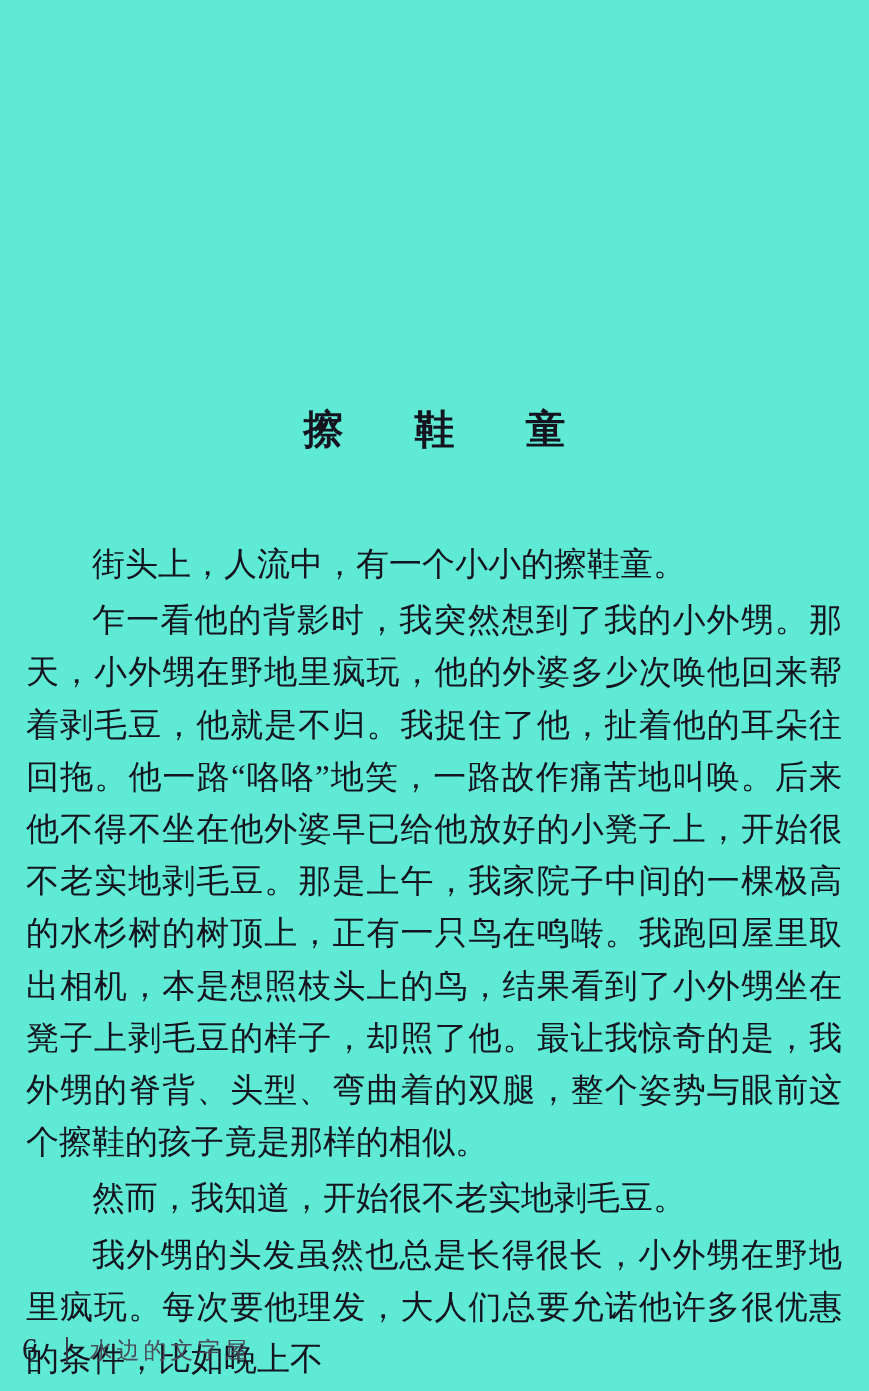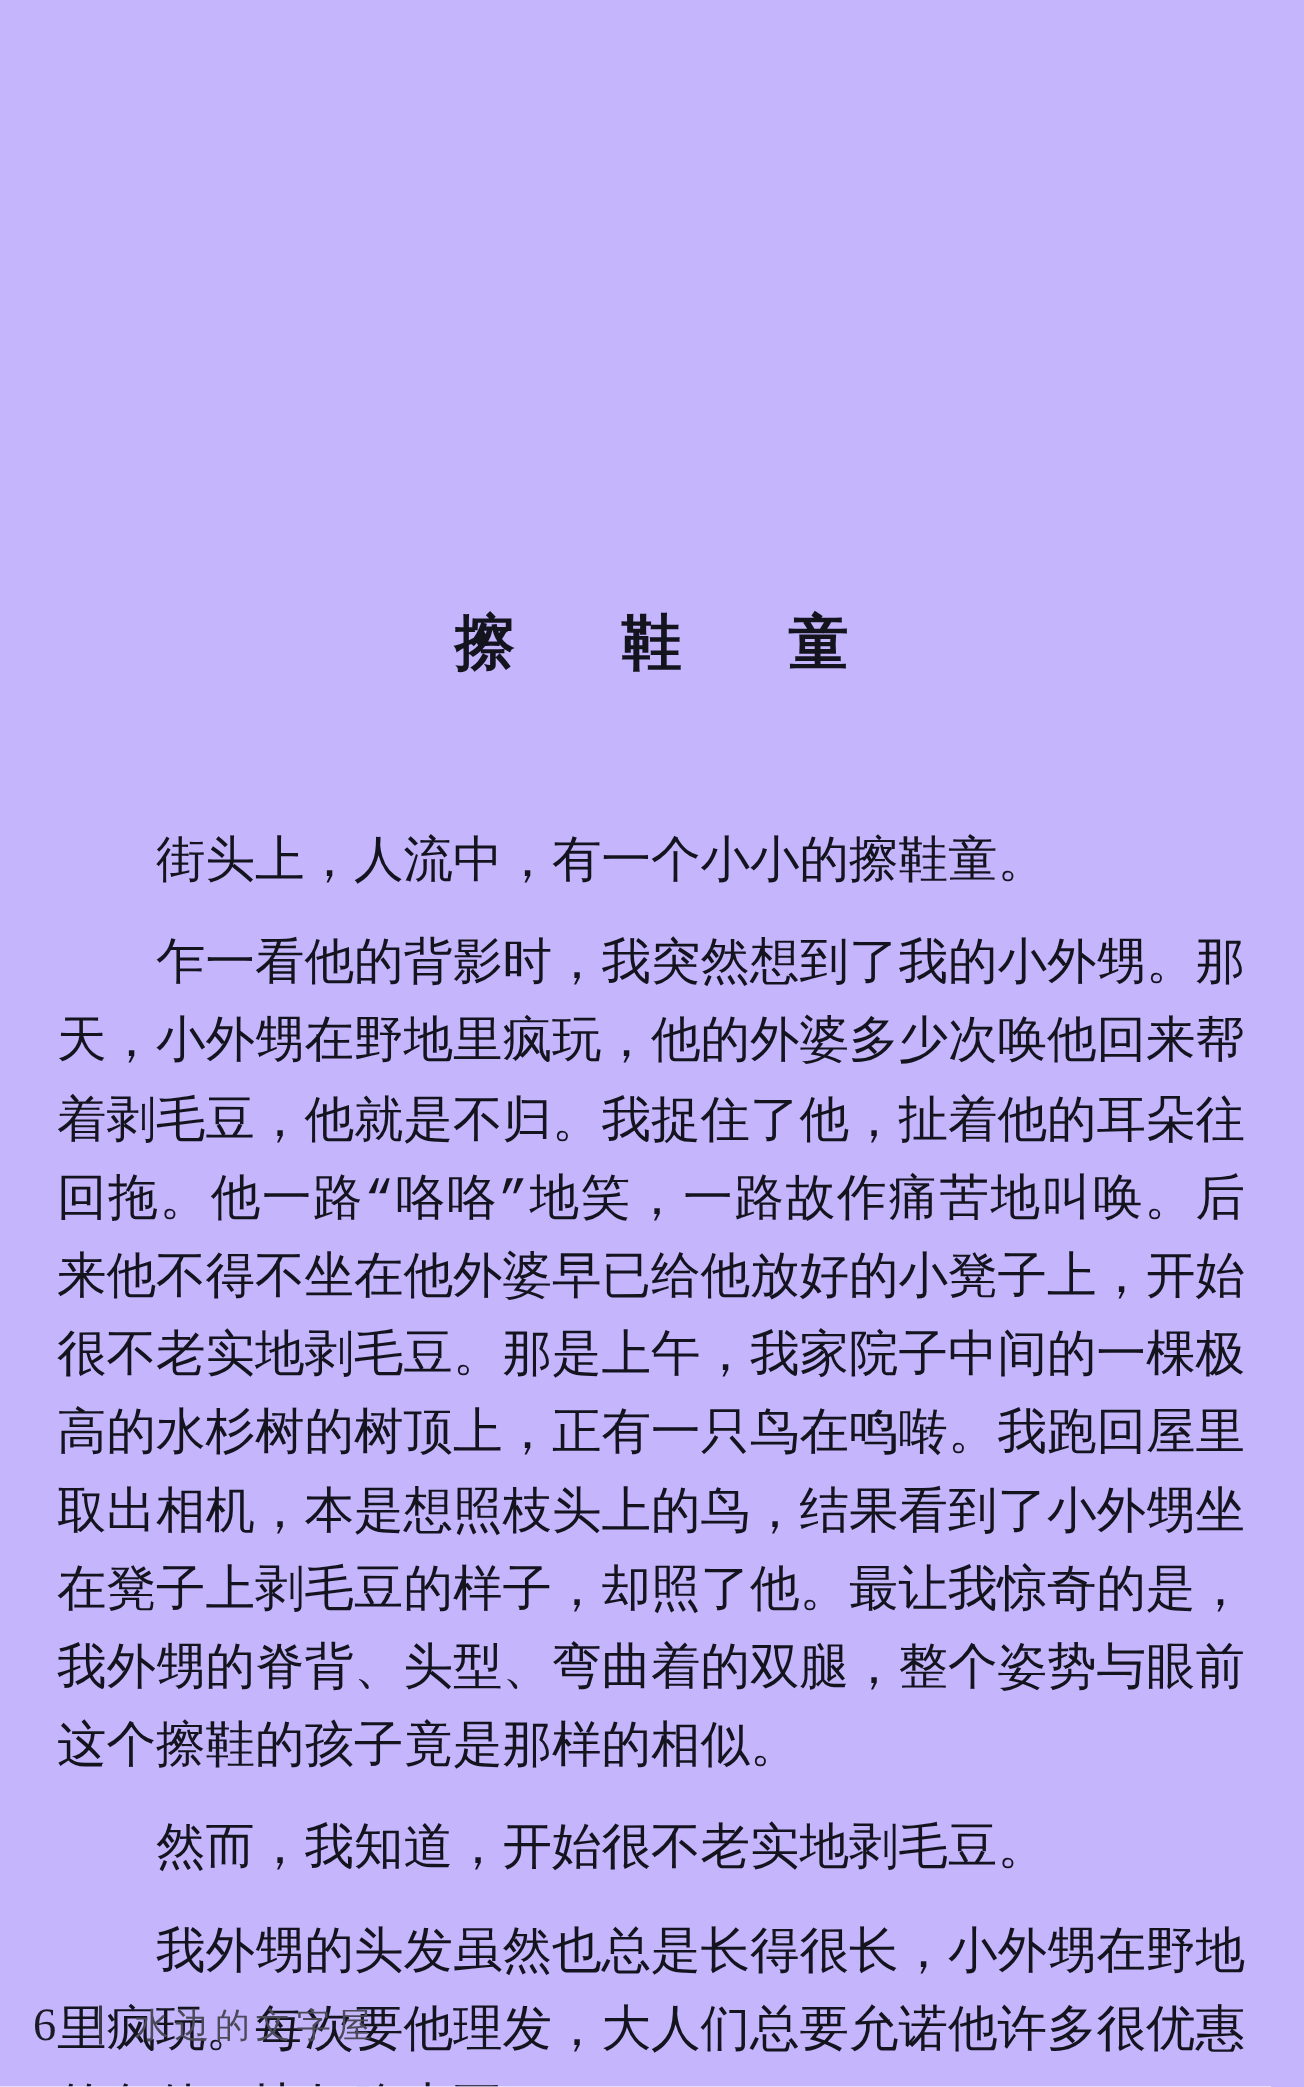--- a/index.html
+++ b/index.html
@@ -5,21 +5,21 @@
   html, body {
     margin: 0;
     padding: 0;
     background: #ffffff;
   }
 
   .page {
     position: relative;
     width: 869px;
     height: 1391px;
-    background: #c4b5fd;
+    background: #5eead4;
     overflow: hidden;
     box-sizing: border-box;
   }
 
   
   .chapter-title {
     position: absolute;
     top: 378px;
     left: 0;
     width: 869px;
@@ -37,22 +37,22 @@
 
   
   .body-block {
     position: absolute;
     top: 534px;
     left: 22px;
     width: 824px;
   }
 
   .para {
-    margin: 16px;
-    font-family: Liberation Mono, monospace;
+    margin: 4px;
+    font-family: Liberation Serif, serif;
     font-size: 33px;
     line-height: 52.2px;
     color: #14141e;
     text-align: justify;
     text-justify: inter-character;
     text-indent: 66px;
     letter-spacing: 0px;
     word-break: break-all;
     hanging-punctuation: allow-end;
   }

